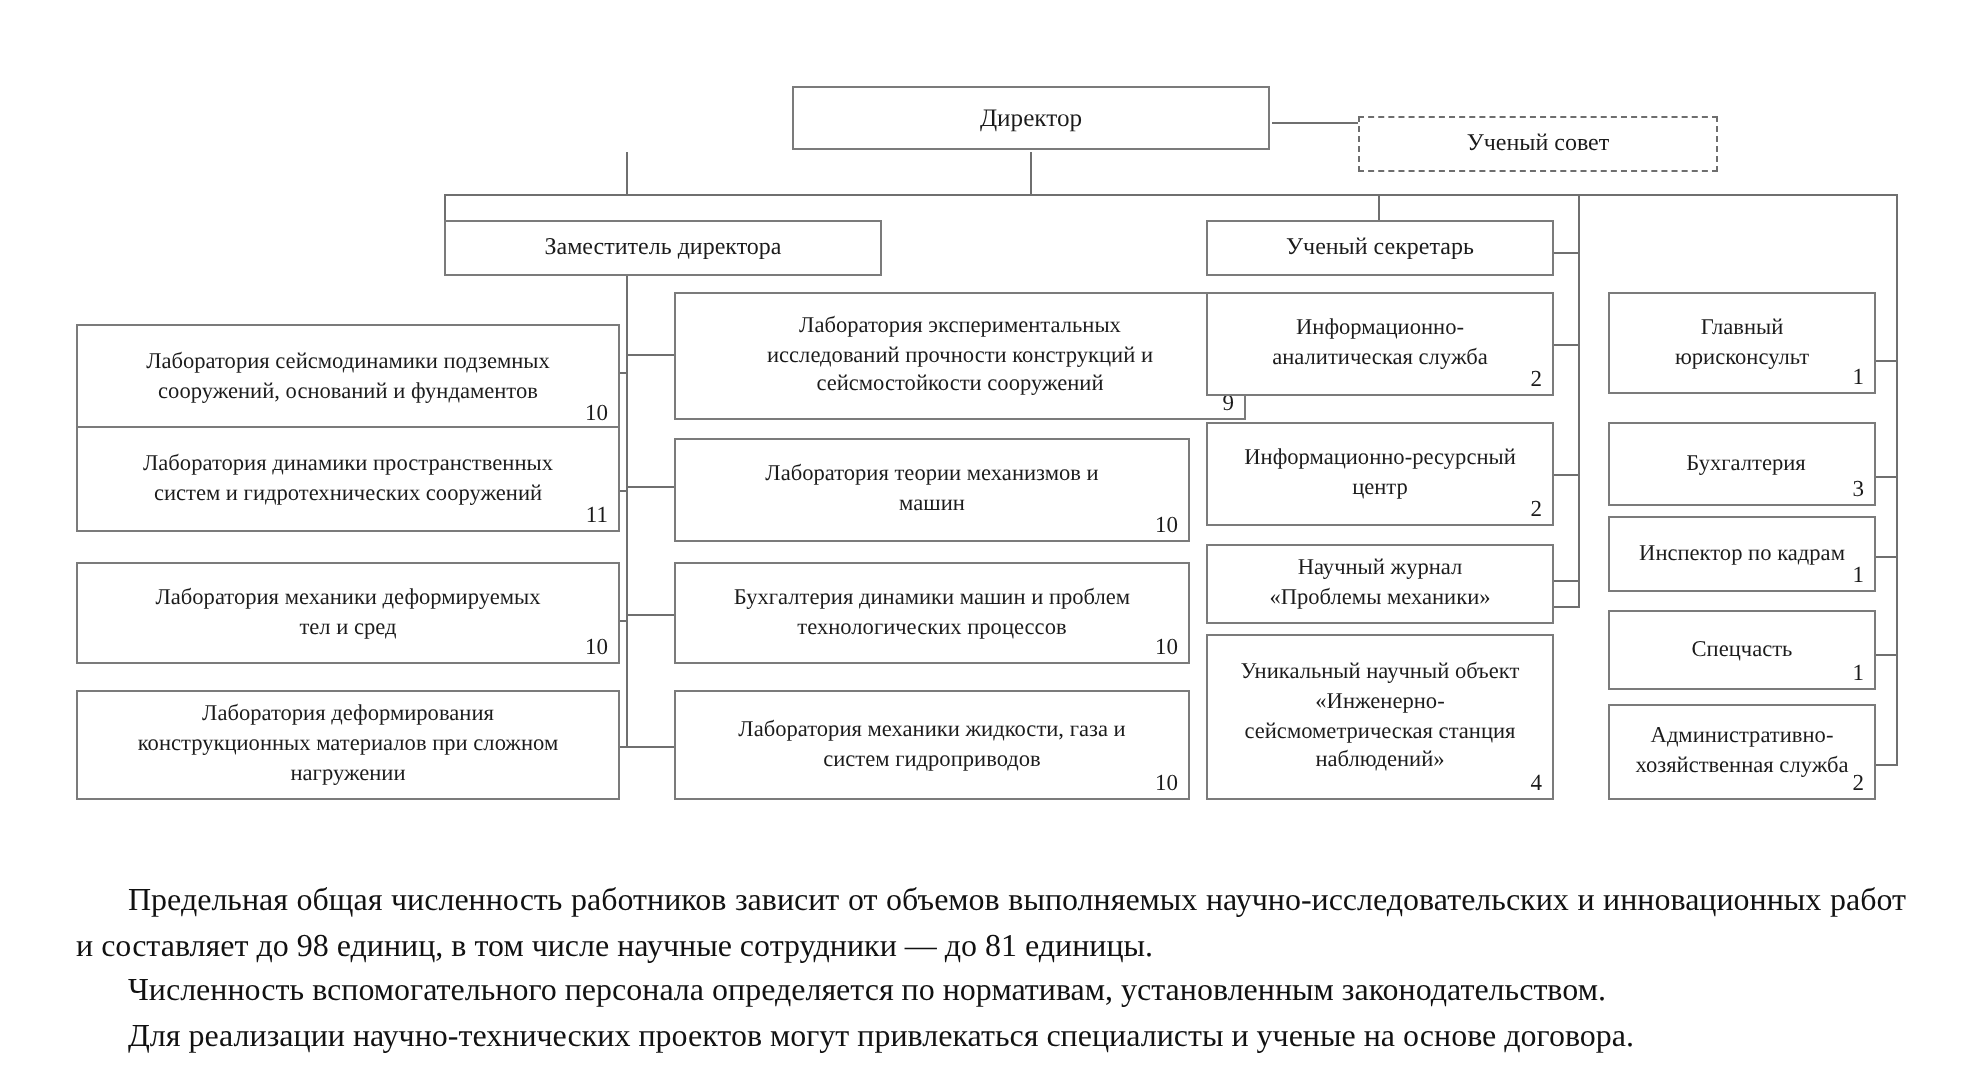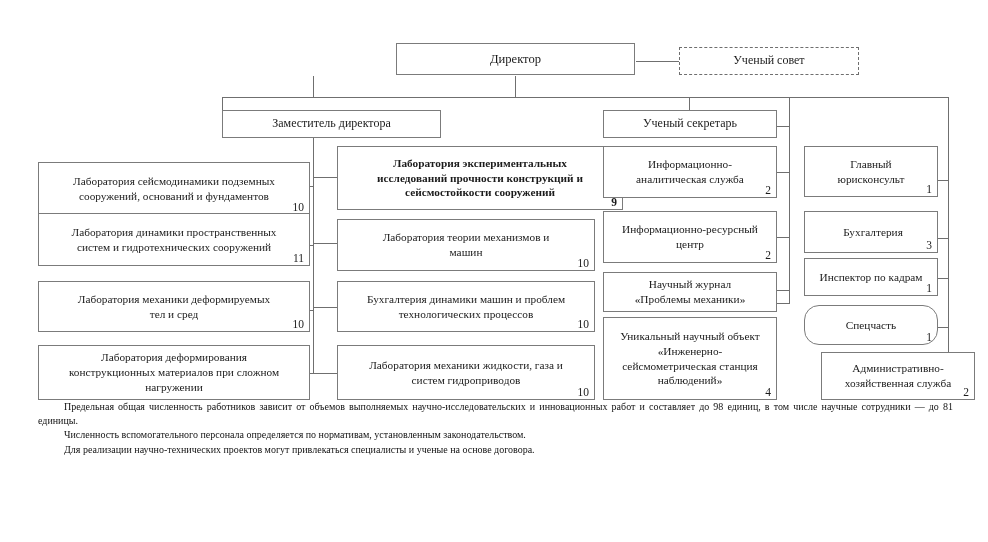--- a/index.html
+++ b/index.html
@@ -64,23 +64,23 @@
     background: #6f6f6f;
     z-index: 1;
   }
   .h { height: 1px; }
   .v { width: 1px; }
 
   
   #notes {
     position: absolute;
     left: 38px;
-    top: 400px;
+    top: 440px;
     width: 915px;
-    font-size: 10px;
+    font-size: 16px;
     line-height: 1.42;
     color: #111111;
   }
   #notes p {
     margin: 0;
     text-indent: 26px;
   }
   #notes p.just {
     text-align: justify;
   }
@@ -125,21 +125,21 @@
   <div class="ln h" style="left:937px; top:180px; width:12px;"></div>
   <div class="ln h" style="left:937px; top:238px; width:12px;"></div>
   <div class="ln h" style="left:937px; top:278px; width:12px;"></div>
   <div class="ln h" style="left:937px; top:327px; width:12px;"></div>
   <div class="ln h" style="left:937px; top:382px; width:12px;"></div>
 
   <div class="node top" style="left:396px; top:43px; width:239px; height:32px;">
     <span class="label">Директор</span>
   </div>
 
-  <div class="node dashed mid" style="left:679px; top:47px; width:180px; height:28px;">
+  <div class="node dashed mid" style="left:679px; top:58px; width:180px; height:28px;">
     <span class="label">Ученый совет</span>
   </div>
 
   <div class="node mid" style="left:603px; top:110px; width:174px; height:28px;">
     <span class="label">Ученый секретарь</span>
   </div>
 
   <div class="node mid" style="left:222px; top:110px; width:219px; height:28px;">
     <span class="label">Заместитель директора</span>
   </div>
@@ -159,21 +159,21 @@
 тел и сред</span>
     <span class="count">10</span>
   </div>
   <div class="node" style="left:38px; top:345px; width:272px; height:55px;">
     <span class="label">Лаборатория деформирования
 конструкционных материалов при сложном
 нагружении</span>
     <span class="count"></span>
   </div>
 
-  <div class="node" style="left:337px; top:146px; width:286px; height:64px;font-weight:bold;">
+  <div class="node" style="left:337px; top:146px; width:286px; height:64px;">
     <span class="label">Лаборатория экспериментальных
 исследований прочности конструкций и
 сейсмостойкости сооружений</span>
     <span class="count">9</span>
   </div>
   <div class="node" style="left:337px; top:219px; width:258px; height:52px;">
     <span class="label">Лаборатория теории механизмов и
 машин</span>
     <span class="count">10</span>
   </div>
@@ -217,25 +217,25 @@
     <span class="count">1</span>
   </div>
   <div class="node" style="left:804px; top:211px; width:134px; height:42px;padding-left:10px;">
     <span class="label">Бухгалтерия</span>
     <span class="count">3</span>
   </div>
   <div class="node" style="left:804px; top:258px; width:134px; height:38px;">
     <span class="label">Инспектор по кадрам</span>
     <span class="count">1</span>
   </div>
-  <div class="node" style="left:804px; top:305px; width:134px; height:40px;border-radius:15px;">
+  <div class="node" style="left:804px; top:305px; width:134px; height:40px;">
     <span class="label">Спецчасть</span>
     <span class="count">1</span>
   </div>
-  <div class="node" style="left:804px; top:352px; width:154px; height:48px;margin-left:17px;">
+  <div class="node" style="left:804px; top:352px; width:134px; height:48px;">
     <span class="label">Административно-
 хозяйственная служба</span>
     <span class="count">2</span>
   </div>
 
   <div id="notes">
     <p class="just">Предельная общая численность работников зависит от объемов выполняемых научно-исследовательских и инновационных работ и составляет до 98 единиц, в том числе научные сотрудники — до 81 единицы.</p>
     <p>Численность вспомогательного персонала определяется по нормативам, установленным законодательством.</p>
     <p>Для реализации научно-технических проектов могут привлекаться специалисты и ученые на основе договора.</p>
   </div>

